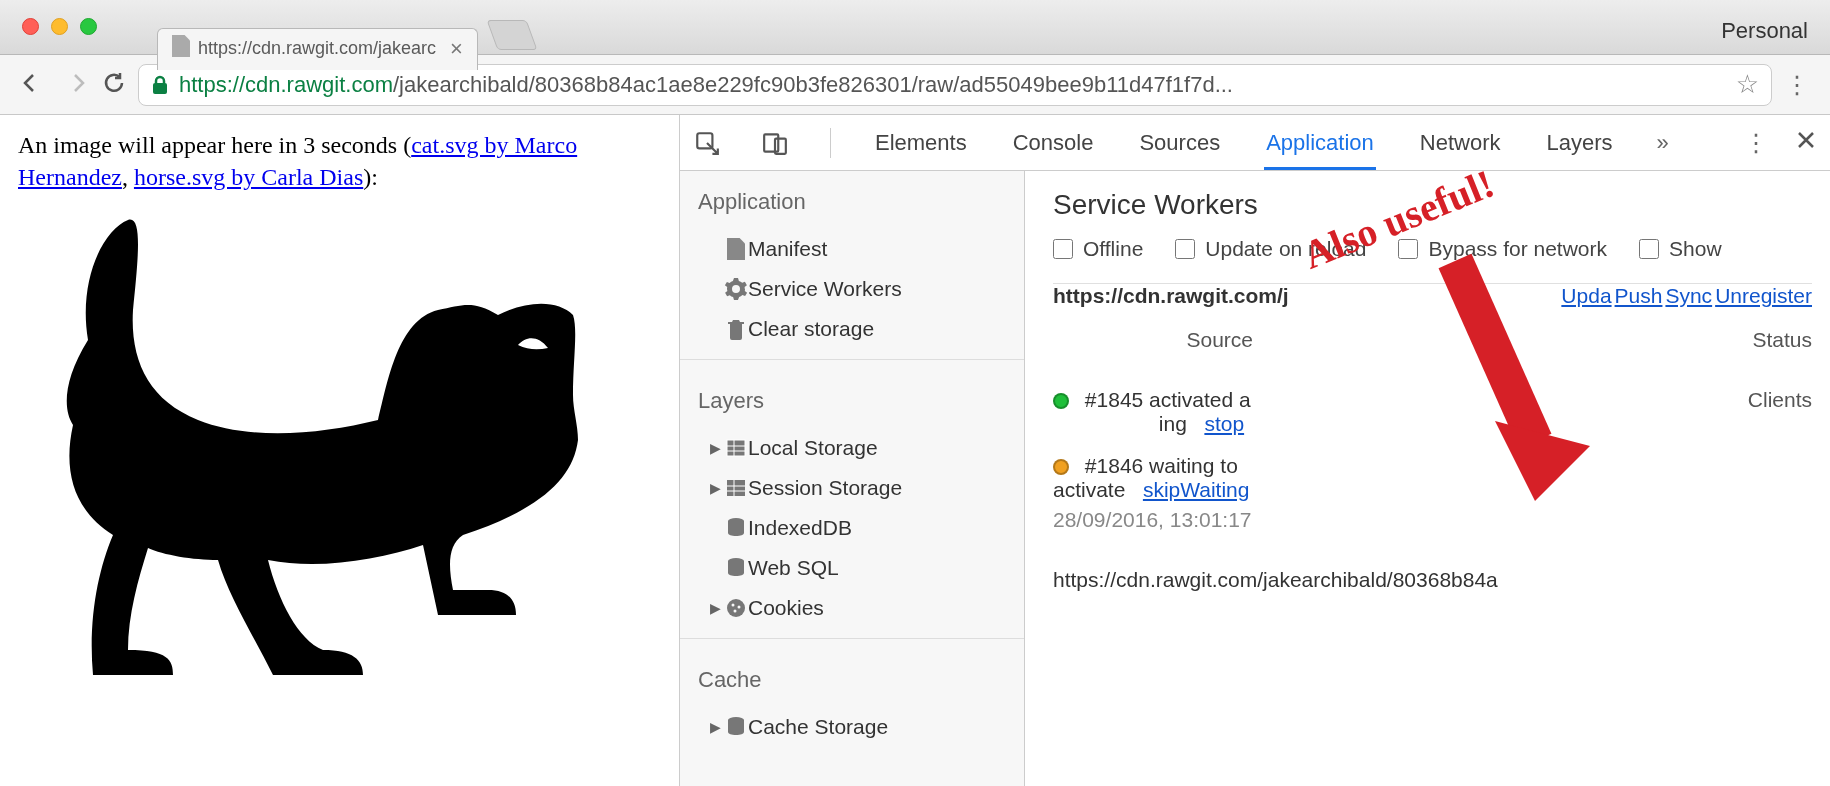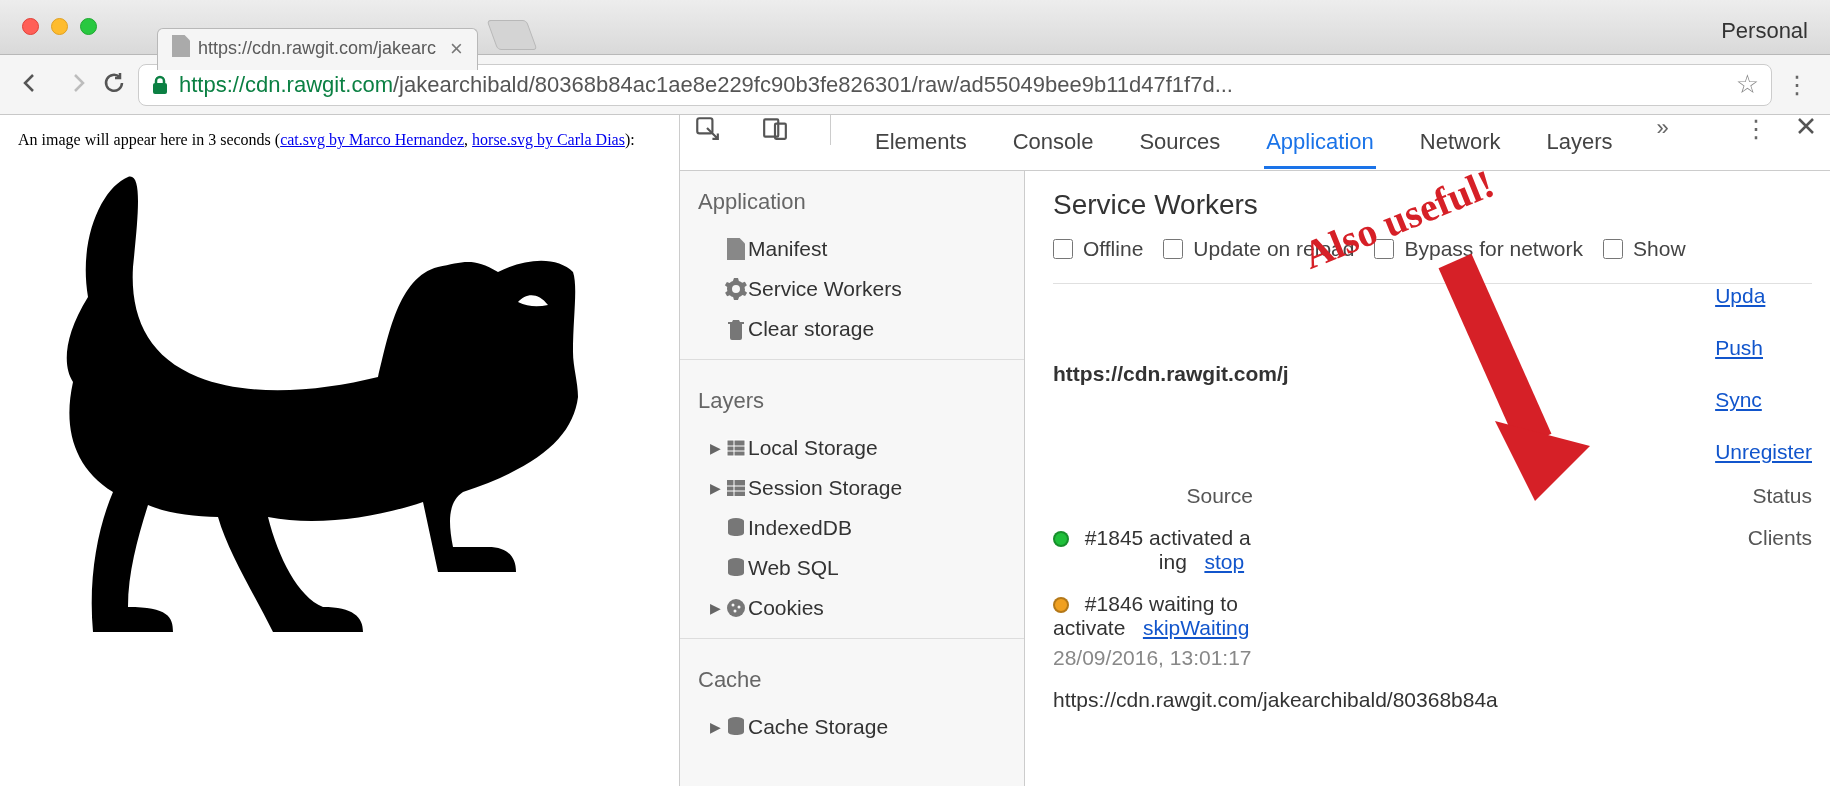--- a/index.html
+++ b/index.html
@@ -62,31 +62,31 @@
   .addr .rest { color:#555; }
   .addr .star { margin-left:auto; color:#888; font-size:26px; }
   .menu-dots { width:28px; text-align:center; color:#666; font-size:24px; letter-spacing:2px; }
 
   
   .content { display:flex; height: calc(786px - 55px - 60px); background:#fff; }
   .page {
     width:680px; border-right:1px solid #ccc;
     padding:14px 18px 0 18px;
     font-family: "Times New Roman", serif;
-    font-size:16px; color:#000;
+    font-size:24px; color:#000;
     overflow:hidden;
   }
   .page a { color:#0000ee; text-decoration:underline; }
   .cat { margin-top:6px; }
 
   
   .devtools { flex:1; display:flex; flex-direction:column; background:#fff; font-family:-apple-system, "Helvetica Neue", Arial, sans-serif; position:relative;}
   .dt-tabs {
     height:56px; border-bottom:1px solid #ccc;
-    display:flex; align-items:flex-start;
+    display:flex; align-items:center;
     padding:0 14px; gap:42px;
     color:#444; font-size:22px;
   }
   .dt-tabs .ico { width:26px; height:26px; display:flex; align-items:center; justify-content:center; }
   .dt-tabs .sep { width:1px; height:30px; background:#ccc; }
   .dt-tabs .tabitem { padding:14px 2px; cursor:pointer; }
   .dt-tabs .tabitem.active { color:#1a73e8; border-bottom:3px solid #1a73e8; padding-bottom:11px; }
   .dt-tabs .overflow { font-size:22px; color:#666; }
   .dt-tabs .right { margin-left:auto; display:flex; align-items:center; gap:28px; }
   .dt-tabs .close-x svg { width:20px; height:20px; }
@@ -99,31 +99,31 @@
     overflow:hidden;
   }
   .dt-sidebar .grp-title { padding:18px 18px 14px 18px; color:#666; font-size:22px; }
   .dt-sidebar .item { display:flex; align-items:center; padding:8px 18px 8px 30px; cursor:pointer; }
   .dt-sidebar .item .disclosure { width:14px; color:#666; font-size:14px;}
   .dt-sidebar .item .icon { width:24px; height:24px; display:flex; align-items:center; justify-content:center; color:#666; }
   .dt-sidebar hr { border:none; border-top:1px solid #ddd; margin:10px 0; }
 
   .dt-main { flex:1; padding:18px 18px 0 28px; font-size:21px; color:#333; overflow:hidden; position:relative;}
   .dt-main h2 { font-size:28px; font-weight:400; margin-bottom:16px; }
-  .sw-options { display:flex; align-items:center; gap:20px; margin-bottom:22px; flex-wrap:nowrap; white-space:nowrap;}
+  .sw-options { display:flex; align-items:center; gap:32px; margin-bottom:22px; flex-wrap:nowrap; white-space:nowrap;}
   .sw-options label { display:flex; align-items:center; gap:10px; color:#444;}
   .sw-options input[type=checkbox]{ width:20px; height:20px; }
 
   .sw-block { border-top:1px solid #e0e0e0; }
   .sw-head { display:flex; align-items:center; gap:20px; margin-bottom:20px; }
   .sw-head .origin { font-weight:bold; white-space:nowrap; }
-  .sw-head .links { display:flex; gap:28px; margin-left:auto;flex-direction:column;}
+  .sw-head .links { display:flex; gap:3px; margin-left:auto;}
   .linka { color:#1155cc; text-decoration:underline; cursor:pointer; }
 
-  .sw-rows { display:grid; grid-template-columns: 200px 1fr; row-gap:18px; column-gap:20px; align-items:start;}
+  .sw-rows { display:grid; grid-template-columns: 200px 1fr; row-gap:18px; column-gap:20px; align-items:start;gap:36px;}
   .sw-rows .lbl { color:#555; text-align:right; }
   .sw-rows .val { color:#333; }
   .val .sub { color:#888; margin-top:6px; display:block;}
   .statusdot { display:inline-block; width:16px; height:16px; border-radius:50%; margin-right:10px; border:2px solid rgba(0,0,0,0.25); vertical-align:-2px;}
   .statusdot.green { background:#1fbf3a; }
   .statusdot.orange { background:#f0a020; }
 
   .file-icon::before { content:""; display:inline-block; width:18px; height:22px; background:#888; clip-path: polygon(0 0, 70% 0, 100% 25%, 100% 100%, 0 100%); }
 
   .tab .file-icon::before { background:#aaa; }

